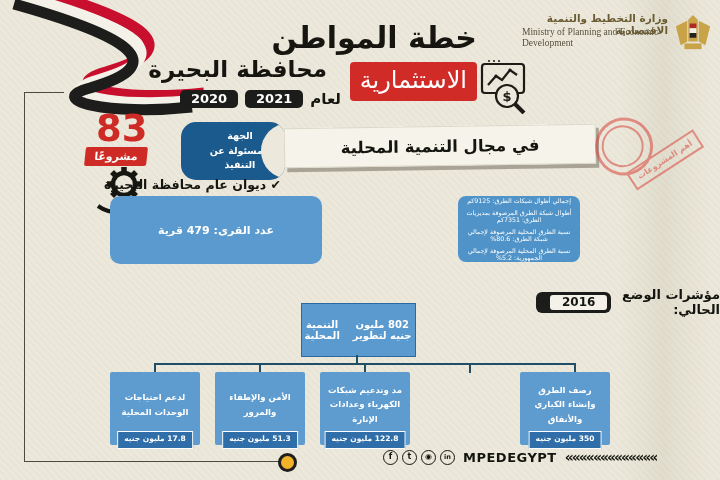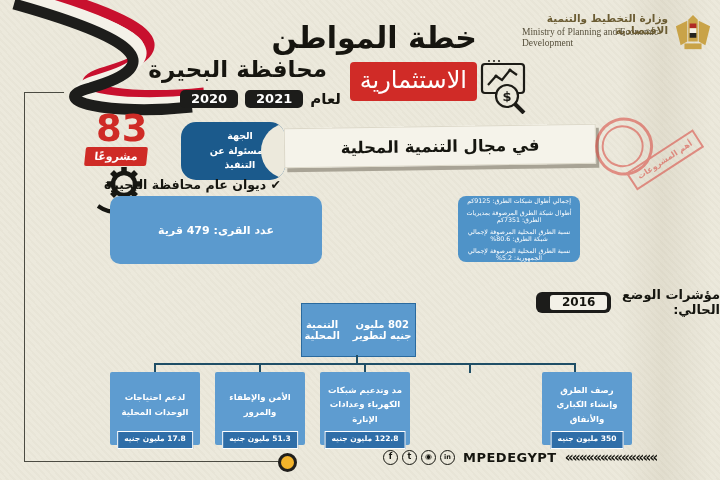--- a/index.html
+++ b/index.html
@@ -181,21 +181,21 @@
     <span class="amount">17.8 مليون جنيه</span>
   </div>
   <div class="abs child rtl" style="left:215px;top:372px;">
     <span>الأمن والإطفاء والمرور</span>
     <span class="amount">51.3 مليون جنيه</span>
   </div>
   <div class="abs child rtl" style="left:320px;top:372px;">
     <span>مد وتدعيم شبكات الكهرباء وعدادات الإنارة</span>
     <span class="amount">122.8 مليون جنيه</span>
   </div>
-  <div class="abs child rtl" style="left:542px;top:372px;">
+  <div class="abs child rtl" style="left:520px;top:372px;">
     <span>رصف الطرق وإنشاء الكباري والأنفاق</span>
     <span class="amount">350 مليون جنيه</span>
   </div>
 
   <div class="abs footer" style="left:383px;top:449px;">
     <span class="soc">f</span>
     <span class="soc">t</span>
     <span class="soc">◉</span>
     <span class="soc" style="font-size:6.5px;">in</span>
     <span class="handle">MPEDEGYPT</span>

